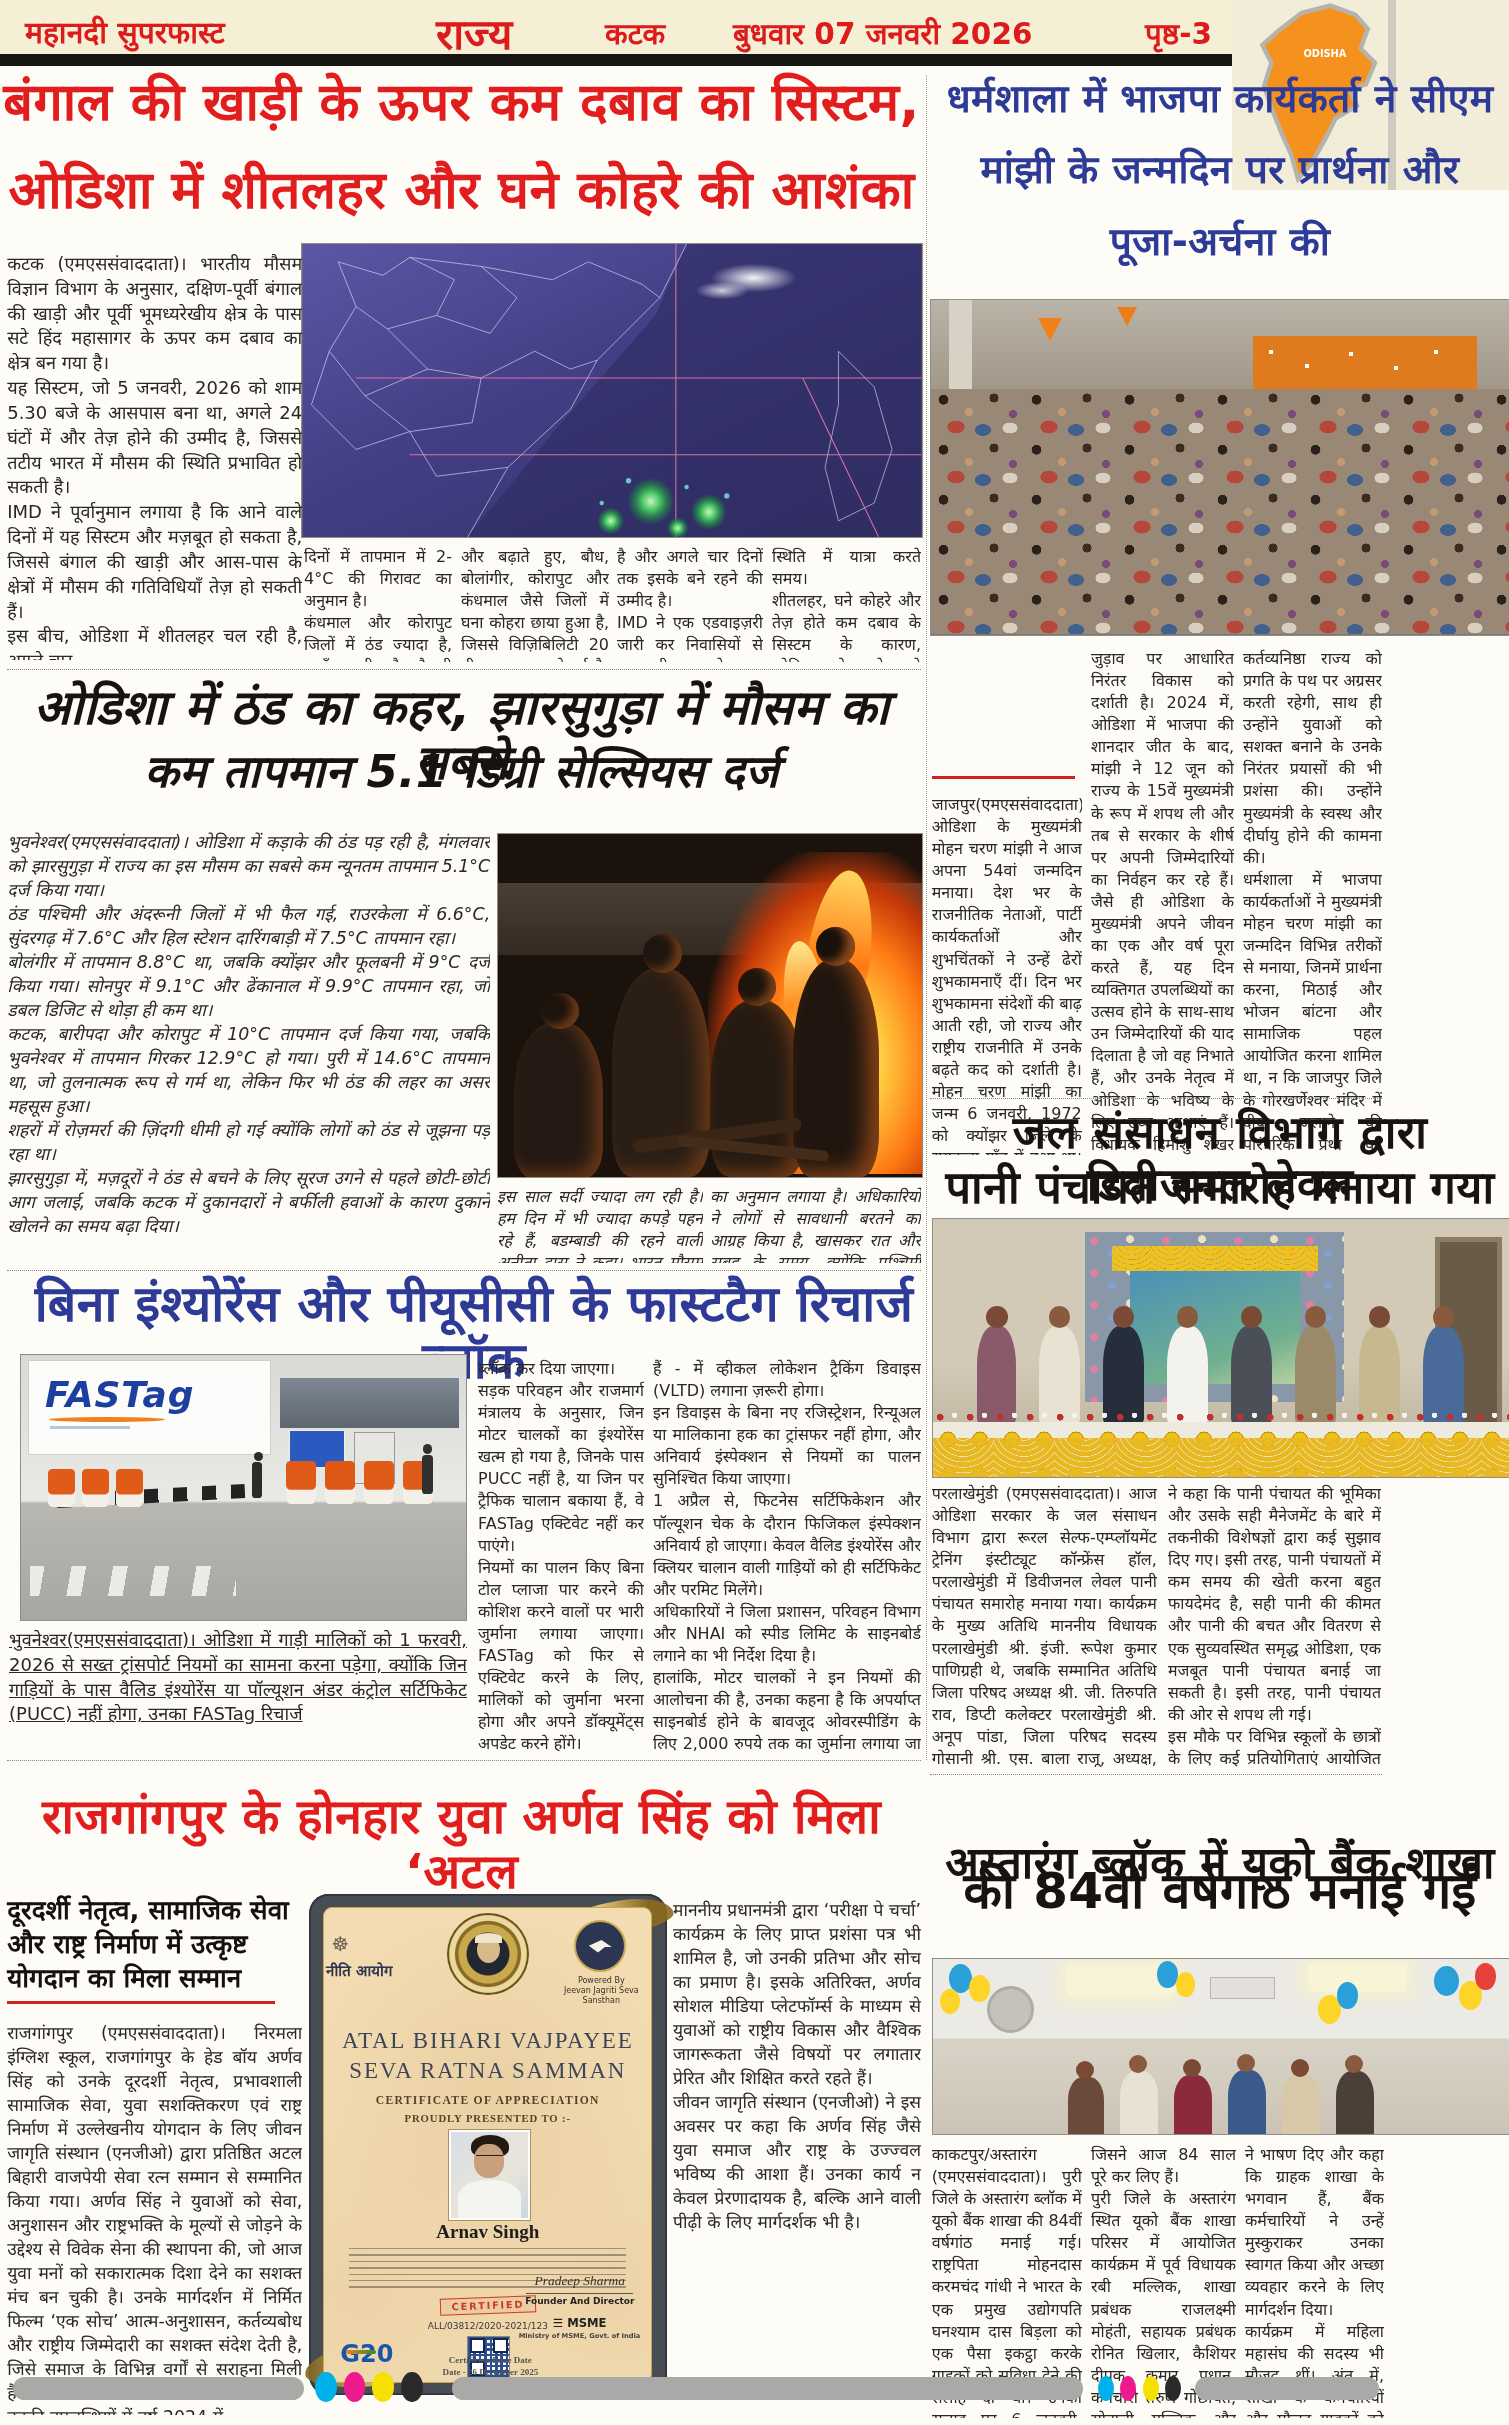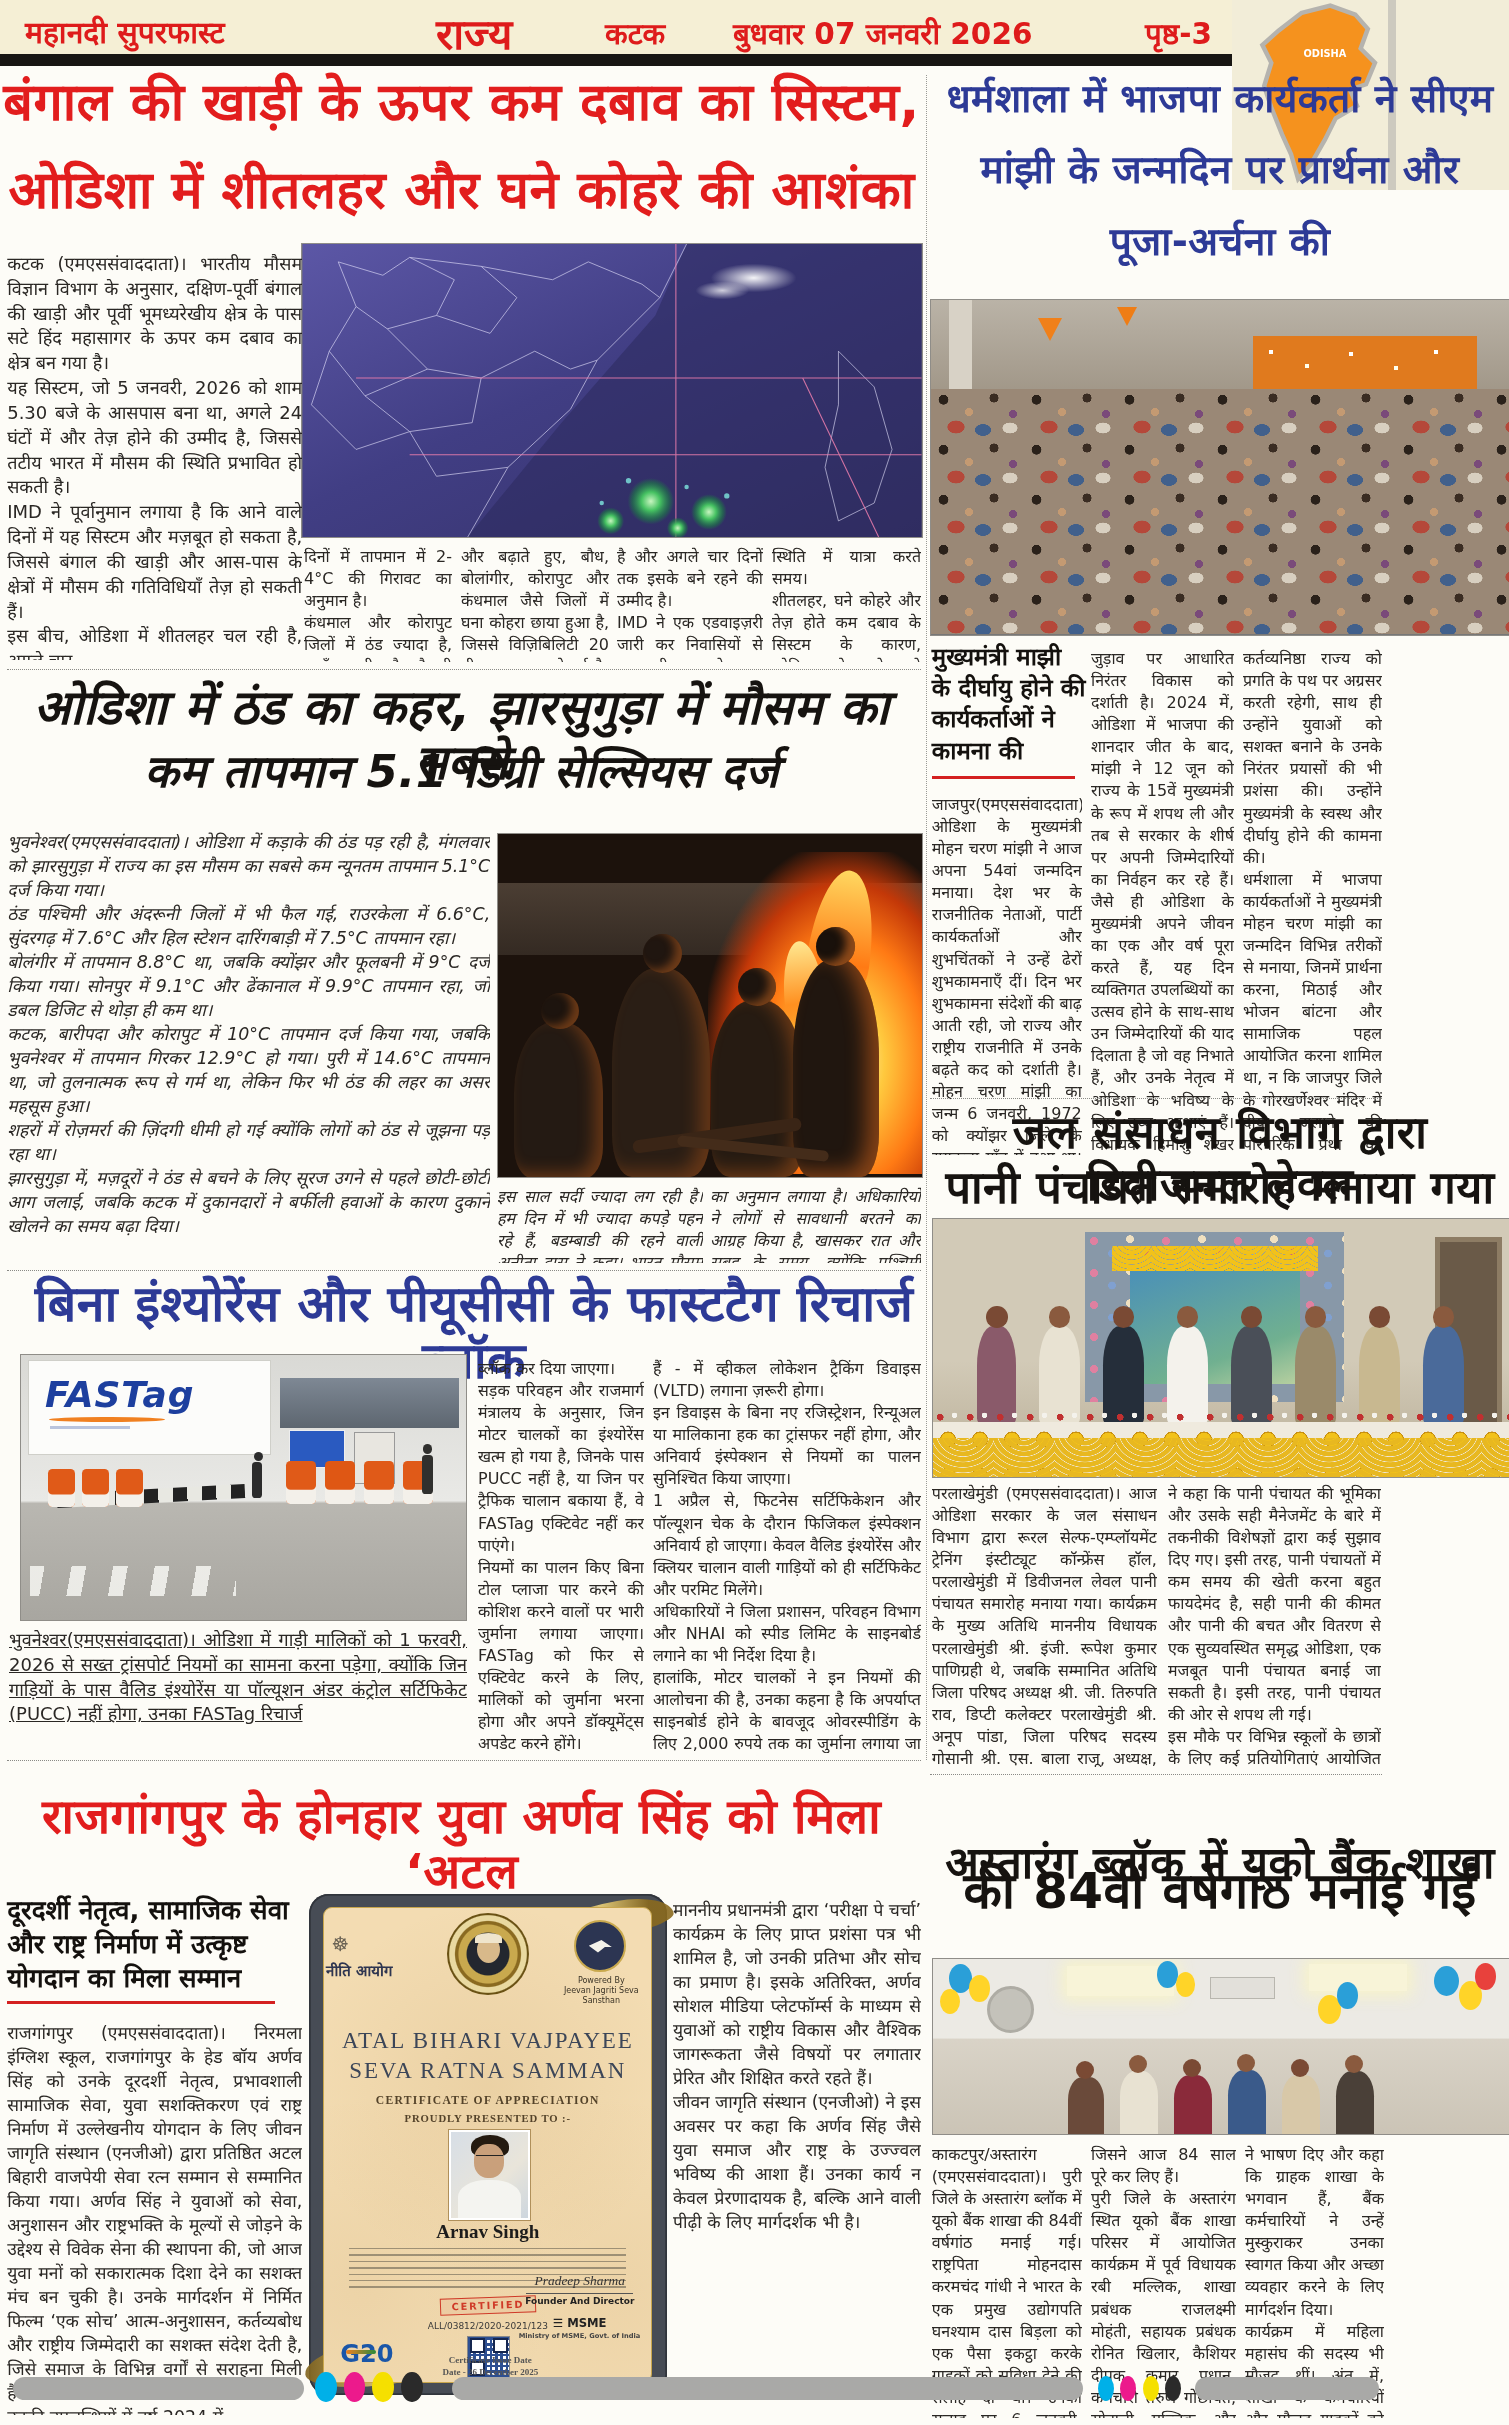--- a/index.html
+++ b/index.html
@@ -320,21 +320,20 @@
           radial-gradient(circle 9.8px at 12.5px 10.7px,#2a211a 48%,rgba(0,0,0,0) 52%),
           radial-gradient(circle 8px at 38px 23px,#c49a72 48%,rgba(0,0,0,0) 52%),
           radial-gradient(circle 9px at 63px 9px,#3a2c22 48%,rgba(0,0,0,0) 52%),
           radial-gradient(ellipse 14.3px 10.7px at 25px 38px,#b5483a 58%,rgba(0,0,0,0) 62%),
           radial-gradient(ellipse 13.4px 9.8px at 52px 41px,#41608c 58%,rgba(0,0,0,0) 62%),
           radial-gradient(ellipse 12.5px 9px at 79px 39px,#d8cfc0 58%,rgba(0,0,0,0) 62%),
           radial-gradient(circle 8px at 82px 25px,#7a4a7a 48%,rgba(0,0,0,0) 52%);
         background-size:93px 50px;"></div>
     </div>
 
-    <div class="abs subhead" style="left:1.8px;top:574px;width:154px;font-size:24px;">मुख्यमंत्री माझी के दीर्घायु होने की कार्यकर्ताओं ने कामना की</div>
     <div class="abs red-rule" style="left:1.8px;top:708px;width:143px;"></div>
     <div class="abs c c-sm" style="left:1.8px;top:726px;width:150px;height:361px;">जाजपुर(एमएससंवाददाता)। ओडिशा के मुख्यमंत्री मोहन चरण मांझी ने आज अपना 54वां जन्मदिन मनाया। देश भर के राजनीतिक नेताओं, पार्टी कार्यकर्ताओं और शुभचिंतकों ने उन्हें ढेरों शुभकामनाएँ दीं। दिन भर शुभकामना संदेशों की बाढ़ आती रही, जो राज्य और राष्ट्रीय राजनीति में उनके बढ़ते कद को दर्शाती है। मोहन चरण मांझी का जन्म 6 जनवरी, 1972 को क्योंझर जिले के रायकला गाँव में हुआ था। उन्होंने 2000 में चुनावी राजनीति में प्रवेश किया, जब वे पहली बार क्योंझर विधानसभा क्षेत्र से विधायक चुने गए। उनकी राजनीतिक यात्रा जमीनी स्तर पर</div>
     <div class="abs c c-sm" style="left:161px;top:580px;width:143px;height:508px;">जुड़ाव पर आधारित निरंतर विकास को दर्शाती है। 2024 में, ओडिशा में भाजपा की शानदार जीत के बाद, मांझी ने 12 जून को राज्य के 15वें मुख्यमंत्री के रूप में शपथ ली और तब से सरकार के शीर्ष पर अपनी जिम्मेदारियों का निर्वहन कर रहे हैं। जैसे ही ओडिशा के मुख्यमंत्री अपने जीवन का एक और वर्ष पूरा करते हैं, यह दिन व्यक्तिगत उपलब्धियों का उत्सव होने के साथ-साथ उन जिम्मेदारियों की याद दिलाता है जो वह निभाते हैं, और उनके नेतृत्व में ओडिशा के भविष्य के लिए उच्च आशाएं हैं। विधायक हिमांशु शेखर साहू ने सोशल मीडिया प्लेटफॉर्म X पर मुख्यमंत्री को शुभकामनाएं देते हुए ओडिशा के विकास के प्रति उनके समर्पण की सराहना की। विधायक हिमांशु ने कहा कि मांझी की प्रतिबद्धता और</div>
     <div class="abs c c-sm" style="left:313px;top:580px;width:139px;height:508px;">कर्तव्यनिष्ठा राज्य को प्रगति के पथ पर अग्रसर करती रहेगी, साथ ही उन्होंने युवाओं को सशक्त बनाने के उनके निरंतर प्रयासों की भी प्रशंसा की। उन्होंने मुख्यमंत्री के स्वस्थ और दीर्घायु होने की कामना की।
 धर्मशाला में भाजपा कार्यकर्ताओं ने मुख्यमंत्री मोहन चरण मांझी का जन्मदिन विभिन्न तरीकों से मनाया, जिनमें प्रार्थना करना, मिठाई और भोजन बांटना और सामाजिक पहल आयोजित करना शामिल था, न कि जाजपुर जिले के गोरखर्णेश्वर मंदिर में दीया जलाने की पारंपरिक प्रथा का पालन करना। इस अवसर पर भाजपा नेताओं कान्हू चरण दास, चंद्रमणि पंडित, प्रदीप कुमार परिदा, जितेंद्र राउत, राजेश कुमार पाल, श्रीबच्छा धीर, आयुष्मान प्रियदर्शन और बड़ी संख्या में भाजपा कार्यकर्ता उपस्थित थे।</div>
   </div>
 
   <div class="abs dh" style="left:930px;top:1098px;width:452px;"></div>
 
   <div class="abs" style="left:930px;top:1107px;width:580px;height:664px;">

